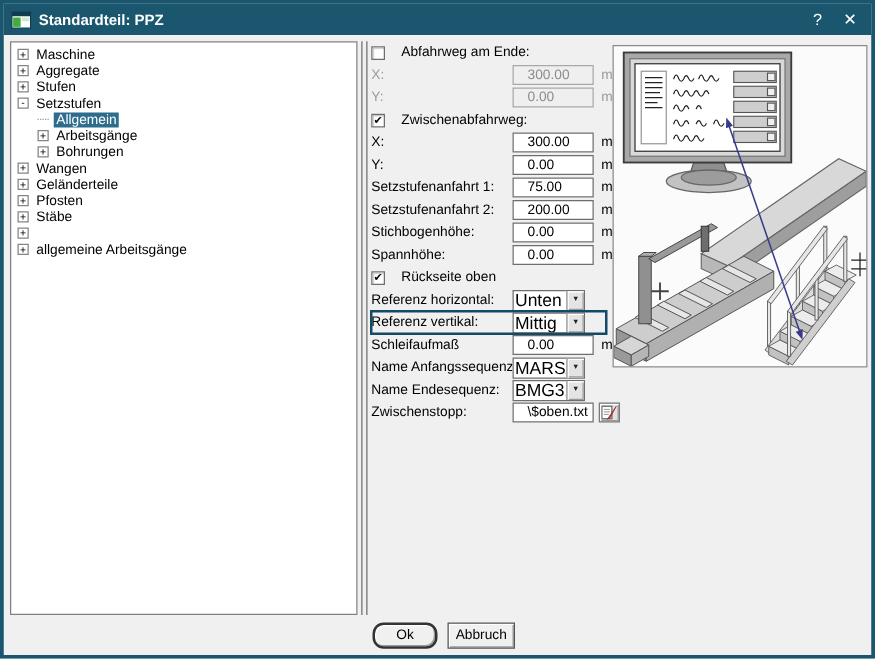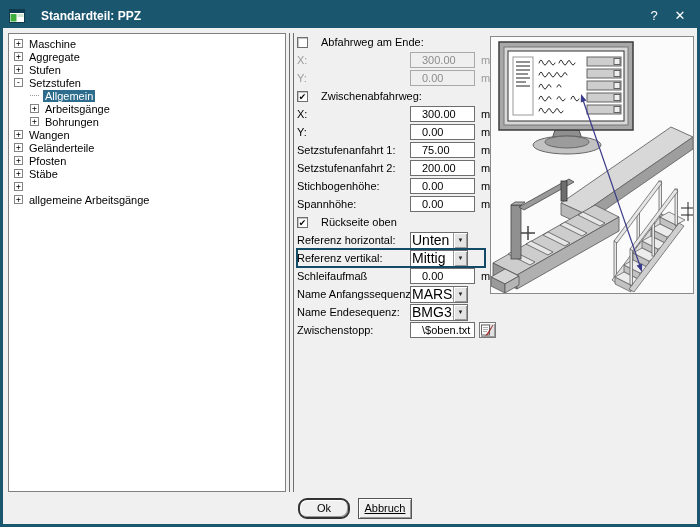--- a/index.html
+++ b/index.html
@@ -3,21 +3,21 @@
 <meta charset="utf-8">
 <style>
   html,body{margin:0;padding:0;}
   body{width:700px;height:527px;font-family:"Liberation Sans",sans-serif;overflow:hidden;}
   :root{--titlebar:#1A566E;--sel:#2D6C8C;--hl:#134B66;}
 
   .dialog{position:relative;width:700px;height:527px;box-sizing:border-box;
     border:3px solid var(--titlebar);background:#f0f0f0;}
   .titlebar{height:25px;background:var(--titlebar);color:#fff;display:flex;align-items:center;padding:0 4px;}
   .appicon{width:16px;height:14px;margin-left:2px;flex:0 0 auto;}
-  .title{font-size:12px;font-weight:bold;margin-left:16px;flex:1;white-space:nowrap;}
+  .title{font-size:12px;font-weight:bold;margin-left:6px;flex:1;white-space:nowrap;}
   .winbtn{width:26px;text-align:center;font-size:13px;color:#fff;cursor:default;}
 
   .client{position:relative;width:100%;height:calc(100% - 25px);}
 
   
   .treepanel{position:absolute;left:5px;top:5px;width:278px;height:459px;background:#fff;
     border:1px solid #808080;box-sizing:border-box;padding:3px 0 0 3px;overflow:hidden;}
   .trow{height:13px;display:flex;align-items:center;font-size:11px;color:#000;white-space:nowrap;}
   .exp{width:9px;height:9px;box-sizing:border-box;border:1px solid #848484;background:#fff;
     font:8px/7px "DejaVu Sans Mono",monospace;text-align:center;margin-right:4px;flex:0 0 auto;color:#000;}
@@ -58,21 +58,21 @@
   .illus{position:absolute;left:487px;top:8px;width:202px;height:256px;background:#fbfbfb;
     border:1px solid #8a8a8a;box-sizing:content-box;}
 
   
   .btn{position:absolute;height:21px;background:#f0f0f0;font-size:11px;text-align:center;
     line-height:19px;color:#000;box-sizing:border-box;
     box-shadow:inset 1px 1px 0 #fff, inset -1px -1px 0 #9a9a9a;}
   .btn.default{border:2px solid #333;line-height:17px;}
   .btn.normal{border:1px solid #555;}
   .ok{left:295px;top:470px;width:52px;border-radius:9px;}
-  .cancel{left:355px;top:470px;width:54px;text-decoration:underline;}
+  .cancel{left:355px;top:470px;width:54px;}
 </style>
 </head>
 <body>
 
 <div class="dialog">
   <div class="titlebar">
     <svg class="appicon" viewBox="0 0 16 14">
       <rect x="0.5" y="0.5" width="15" height="13" fill="#fff" stroke="#103a4c"></rect>
       <rect x="0.5" y="0.5" width="15" height="3.5" fill="#0e3d52"></rect>
       <rect x="1.5" y="5" width="6" height="7.5" fill="#3fae3f"></rect>

